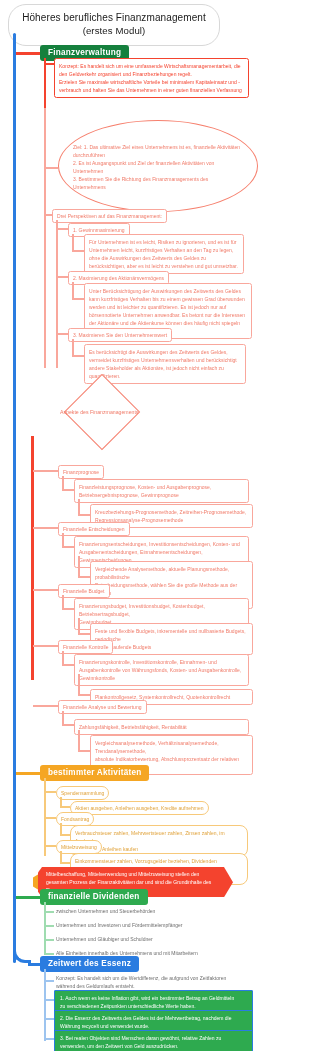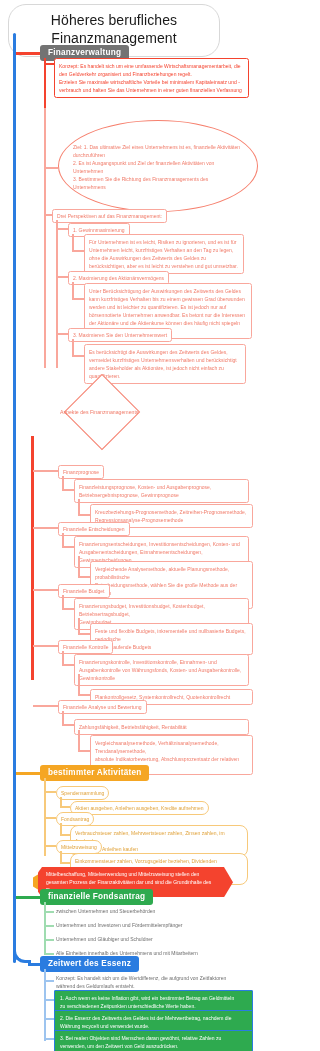--- a/index.html
+++ b/index.html
@@ -24,21 +24,21 @@
     padding: 7px 10px 8px 10px;
     border: 1px solid #d8d8d8;
     border-radius: 18px;
     background: #ffffff;
     text-align: center;
     line-height: 1.28;
     font-size: 9.4px;
     color: #1a1a1a;
     letter-spacing: 0.1px;
   }
-  .root-bubble .l1 { display:block; font-size: 14px; }
+  .root-bubble .l1 { display:block; font-size: 10px; }
   .root-bubble .l2 { display:block; font-size: 9.6px; }
 
   
   .spine {
     position: absolute;
     left: 13px; top: 33px;
     width: 3px; height: 930px;
     background: #2a7ce0;
     border-radius: 2px;
   }
@@ -56,21 +56,21 @@
   .chip {
     position: absolute;
     padding: 3px 8px 4px 8px;
     border-radius: 3px;
     color: #ffffff;
     font-size: 8.2px;
     font-weight: bold;
     letter-spacing: 0.25px;
     white-space: nowrap;
   }
-  .chip.red    { background: #737373; text-align: center; }
+  .chip.red    { background: #15803d; text-align: center; }
   .chip.orange { background: #f5a623; }
   .chip.green  { background: #2eaa4f; }
   .chip.blue   { background: #2a7ce0; }
 
   .chip-stem {
     position: absolute;
     height: 2.5px;
   }
   .chip-stem.red    { background: #f4432e; }
   .chip-stem.orange { background: #f5a623; }
@@ -181,20 +181,21 @@
     color: #6e6e6e;
   }
 </style>
 </head>
 <body>
 
 <div id="page">
 
   <div class="root-bubble">
     <span class="l1">Höheres berufliches Finanzmanagement</span>
+    <span class="l2">(erstes Modul)</span>
   </div>
 
   <div class="spine"></div>
   <div class="spine-foot-curve"></div>
 
   <div class="chip-stem red" style="left:16px; top:52px; width:25px;"></div>
   <div class="chip red" style="left:40px; top:45px;">Finanzverwaltung</div>
 
   <div class="subspine red-s" style="left:44px; top:58px; height:50px;"></div>
   <div class="subspine red" style="left:44px; top:108px; height:260px;"></div>
@@ -317,21 +318,21 @@
   <div class="conn orange" style="left:60px; top:862px; width:10px;"></div>
   <div class="node o2" style="left:70px; top:853px; width:178px; white-space:pre-line;">Einkommensteuer zahlen, Vorzugsgelder beziehen, Dividenden ausschütten und
 geliehenes Geld zurückzahlen</div>
 
   <div class="callout-tab" style="left:33px; top:872px;"></div>
   <div class="callout" style="left:38px; top:867px; width:195px; white-space:pre-line;">Mittelbeschaffung, Mittelverwendung und Mittelzuweisung stellen den
 gesamten Prozess der Finanzaktivitäten dar und sind die Grundinhalte des
 Finanzmanagements.</div>
 
   <div class="chip-stem green" style="left:16px; top:896px; width:25px;"></div>
-  <div class="chip green" style="left:40px; top:889px;">finanzielle Fondsantrag</div>
+  <div class="chip green" style="left:40px; top:889px;">finanzielle Dividenden</div>
 
   <div class="subspine green" style="left:44px; top:902px; height:52px;"></div>
 
   <div class="conn green" style="left:44px; top:911px; width:10px;"></div>
   <div class="grow" style="left:56px; top:907px;">zwischen Unternehmen und Steuerbehörden</div>
 
   <div class="conn green" style="left:44px; top:925px; width:10px;"></div>
   <div class="grow" style="left:56px; top:921px;">Unternehmen und Investoren und Fördermittelempfänger</div>
 
   <div class="conn green" style="left:44px; top:939px; width:10px;"></div>

